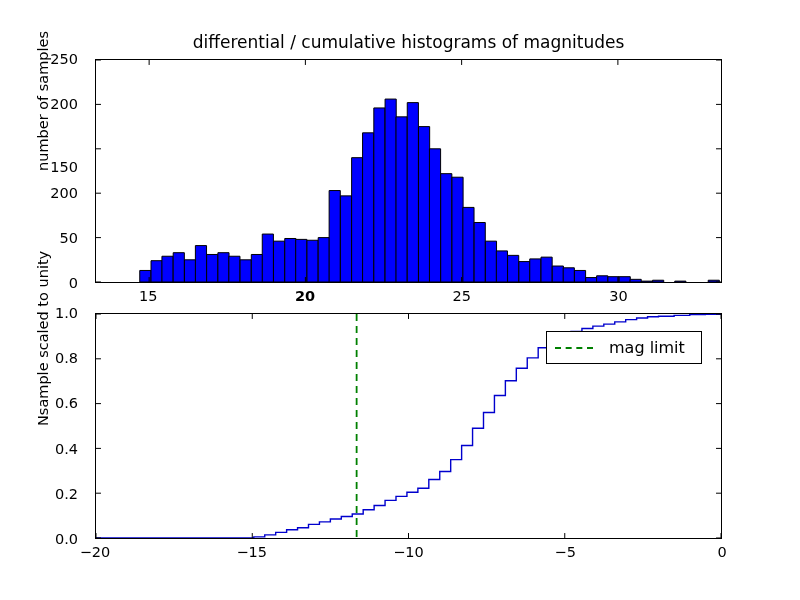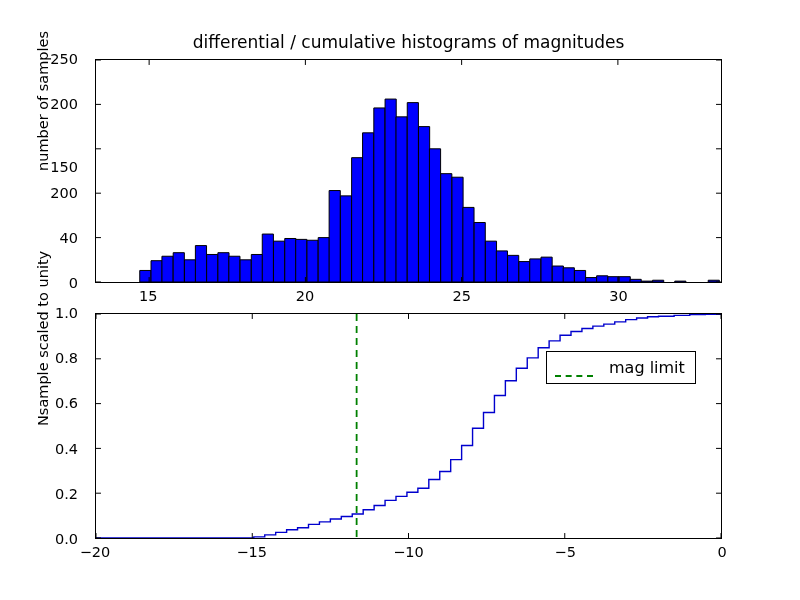--- a/index.html
+++ b/index.html
@@ -111,25 +111,24 @@
   }
   #top-xticks  { top: 288px; text-align: center; }
   #bottom-xticks { top: 544px; }
   .legend {
     position: absolute;
     left: 546px;
     top: 331px;
     box-sizing: border-box;
     border: 1px solid #000000;
     background: #ffffff;
-    padding: 6px 10px 6px 8px;
+    padding: 6px 16px 6px 8px;
     display: flex;
-    align-items: flex-end;
+    align-items: center;
     gap: 16px;
-    margin-top: 20px;
   }
   .legend-sample {
     display: block;
     width: 38px;
     height: 2px;
   }
   .legend-label {
     font-size: 16px;
     color: #000000;
     white-space: nowrap;
@@ -142,21 +141,21 @@
 
   <div class="title">differential / cumulative histograms of magnitudes</div>
 
   <div class="ylabel" id="top-ylabel">number of samples</div>
 
   <div class="ytick-wrap" id="top-yticks">
       <div class="ytick" style="top: 59px; padding-right: 8px; text-align: center;">250</div>
       <div class="ytick" style="top: 103.8px; padding-right: 8px;">200</div>
       <div class="ytick" style="top: 159px; padding-right: 8px; margin-top: 8px;">150</div>
       <div class="ytick" style="top: 193.4px; padding-right: 8px;">200</div>
-      <div class="ytick" style="top: 238.2px; padding-right: 8px;">40</div>
+      <div class="ytick" style="top: 238.2px; padding-right: 8px;">50</div>
       <div class="ytick" style="top: 283px; padding-right: 8px;">0</div>
     </div>
 
   <div class="axes" id="top-axes">
     <svg class="plot-svg" id="top-svg" viewBox="0 0 627 224" preserveAspectRatio="none">
         <g>
           <rect x="43.88999999999996" y="212.352" width="11.191949999999991" height="11.647999999999996" fill="#0000ff" stroke="#000000" stroke-width="1" vector-effect="non-scaling-stroke"></rect>
           <rect x="55.17600000000001" y="202.496" width="11.19194999999997" height="21.50399999999999" fill="#0000ff" stroke="#000000" stroke-width="1" vector-effect="non-scaling-stroke"></rect>
           <rect x="66.1485" y="198.016" width="11.191949999999977" height="25.98400000000001" fill="#0000ff" stroke="#000000" stroke-width="1" vector-effect="non-scaling-stroke"></rect>
           <rect x="77.43449999999999" y="194.432" width="11.191949999999977" height="29.568000000000012" fill="#0000ff" stroke="#000000" stroke-width="1" vector-effect="non-scaling-stroke"></rect>
@@ -224,21 +223,21 @@
         <line x1="210.04500000000002" y1="224" x2="210.04500000000002" y2="219" stroke="#000" stroke-width="1" vector-effect="non-scaling-stroke"></line>
         <line x1="366.7950000000001" y1="0" x2="366.7950000000001" y2="5" stroke="#000" stroke-width="1" vector-effect="non-scaling-stroke"></line>
         <line x1="366.7950000000001" y1="224" x2="366.7950000000001" y2="219" stroke="#000" stroke-width="1" vector-effect="non-scaling-stroke"></line>
         <line x1="523.5450000000001" y1="0" x2="523.5450000000001" y2="5" stroke="#000" stroke-width="1" vector-effect="non-scaling-stroke"></line>
         <line x1="523.5450000000001" y1="224" x2="523.5450000000001" y2="219" stroke="#000" stroke-width="1" vector-effect="non-scaling-stroke"></line>
       </svg>
   </div>
 
   <div id="top-xticks">
       <div class="xtick" style="left: 148.295px;">15</div>
-      <div class="xtick" style="left: 305.045px;">20</div>
+      <div class="xtick" style="left: 305.045px; font-weight: bold;">20</div>
       <div class="xtick" style="left: 461.795px;">25</div>
       <div class="xtick" style="left: 618.545px;">30</div>
     </div>
 
   <div class="ylabel" id="bottom-ylabel">Nsample scaled to unity</div>
 
   <div class="ytick-wrap" id="bottom-yticks">
       <div class="ytick" style="top: 313px; padding-right: 8px;">1.0</div>
       <div class="ytick" style="top: 358.2px; padding-right: 8px;">0.8</div>
       <div class="ytick" style="top: 403.4px; padding-right: 8px;">0.6</div>

